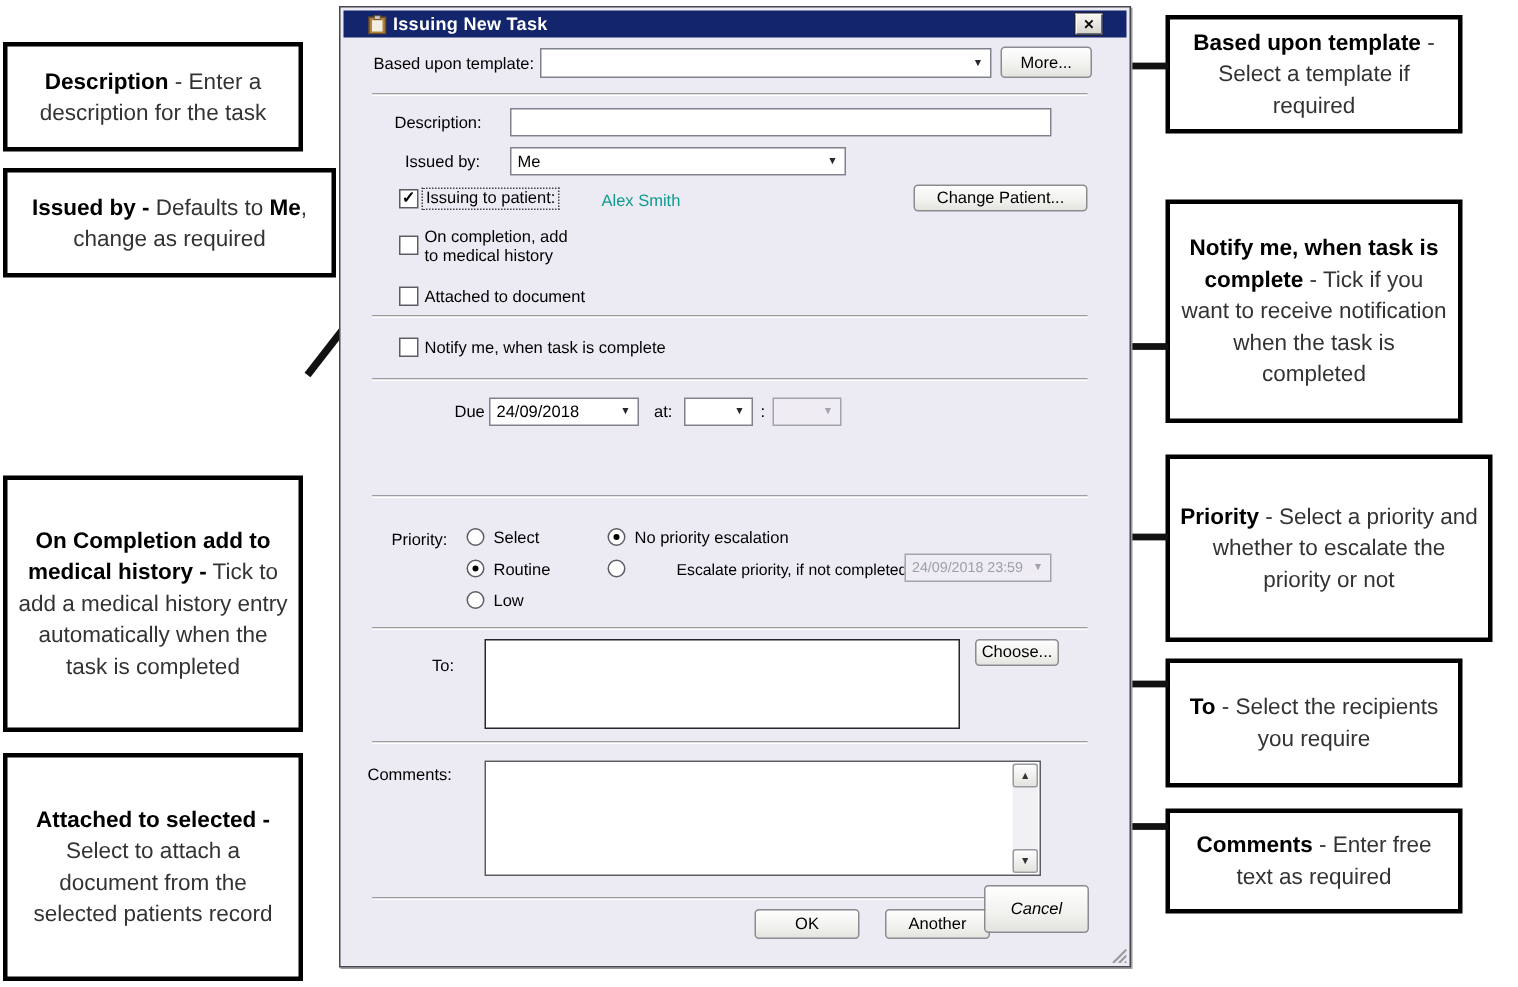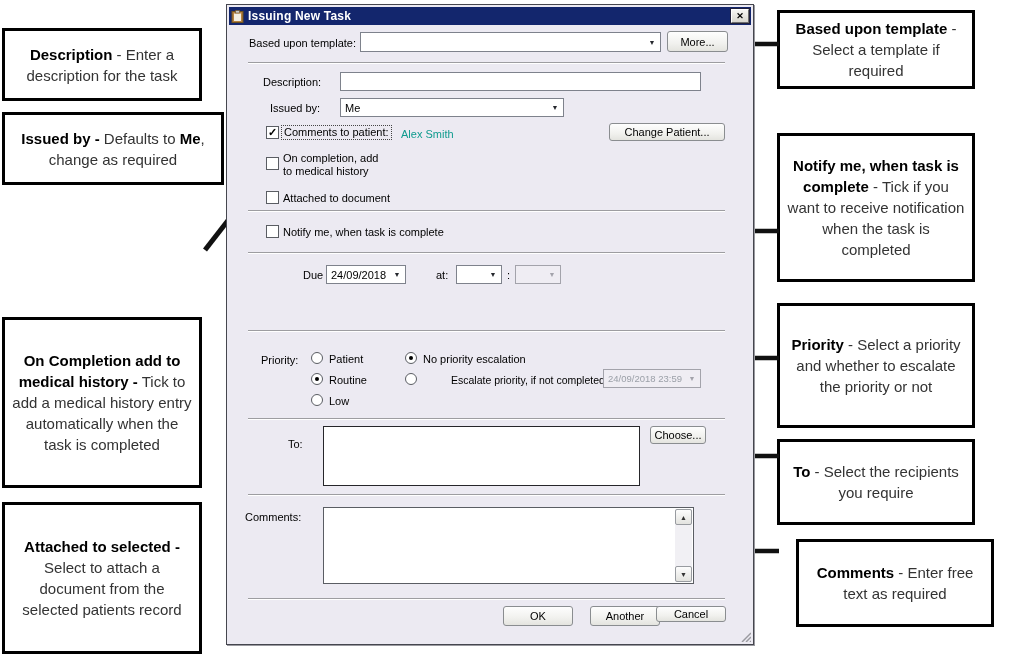--- a/index.html
+++ b/index.html
@@ -13,21 +13,21 @@
   .box b{color:#000;}
 
   
   .arrow{position:absolute;}
 
   
   .dlg{position:absolute;left:226px;top:4px;width:528px;height:641px;background:#ECEAF2;
        border:1px solid #45464e;box-sizing:border-box;font-size:11px;color:#000;
        box-shadow:1px 1px 0 #9a9aa0;}
   .tbar{position:absolute;left:2px;top:2px;right:2px;height:18px;background:#13266d;
-        display:flex;align-items:center;padding:0 2px;box-sizing:border-box;}
+        display:flex;align-items:center;padding:0 16px;box-sizing:border-box;}
   .ttl{color:#fff;font-weight:bold;font-size:12px;margin-left:4px;letter-spacing:.2px;}
   .closebtn{margin-left:auto;width:18px;height:14px;background:linear-gradient(180deg,#F7F6F3,#D8D6CE);
         border:1px solid #fff;border-right-color:#6d6d6d;border-bottom-color:#6d6d6d;
         box-shadow:0 0 0 1px #20203a;display:flex;align-items:center;justify-content:center;
         font-size:9px;font-weight:bold;color:#000;box-sizing:border-box;}
 
   .lbl{position:absolute;white-space:nowrap;line-height:13px;}
   .sep{position:absolute;left:21px;width:477px;height:0;border-top:1px solid #9D9DA1;border-bottom:1px solid #fff;}
 
   .field{position:absolute;background:#fff;border:1px solid #7e828c;box-sizing:border-box;}
@@ -79,27 +79,27 @@
   <div class="box" style="left:2px;top:502px;width:200px;height:152px;">
     <div><b>Attached to selected -</b><span> Select to attach a document from the selected patients record</span></div>
   </div>
 
   <div class="box" style="left:777px;top:10px;width:198px;height:79px;">
     <div><b>Based upon template</b><span> - Select a template if required</span></div>
   </div>
   <div class="box" style="left:777px;top:133px;width:198px;height:149px;">
     <div><b>Notify me, when task is complete</b><span> - Tick if you want to receive notification when the task is completed</span></div>
   </div>
-  <div class="box" style="left:777px;top:303px;width:198px;height:125px;">
+  <div class="box" style="left:777px;top:303px;width:218px;height:125px;">
     <div><b>Priority</b><span> - Select a priority and whether to escalate the priority or not</span></div>
   </div>
   <div class="box" style="left:777px;top:439px;width:198px;height:86px;">
     <div><b>To</b><span> - Select the recipients you require</span></div>
   </div>
-  <div class="box" style="left:796px;top:539px;width:198px;height:88px;">
+  <div class="box" style="left:777px;top:539px;width:198px;height:70px;">
     <div><b>Comments</b><span> - Enter free text as required</span></div>
   </div>
 
   <svg class="arrow" style="left:731px;top:36px;" width="48" height="16">
     <rect x="12" y="5.75" width="36" height="4.5" fill="#111"></rect>
       <polygon points="0,8 14,1 14,15" fill="#111"></polygon>
   </svg>
   <svg class="arrow" style="left:716px;top:223px;" width="63" height="16">
     <rect x="12" y="5.75" width="51" height="4.5" fill="#111"></rect>
       <polygon points="0,8 14,1 14,15" fill="#111"></polygon>
@@ -151,21 +151,21 @@
 
     <span class="lbl" style="left:43px;top:97px;">Issued by:</span>
     <div class="combo" style="left:113px;top:93px;width:224px;height:19px;">
       <span class="cval">Me</span>
       <span class="arr">▼</span>
     </div>
 
     <div class="cb on" style="left:39px;top:121px;">
       <span class="mark">✓</span>
     </div>
-    <span class="lbl focus-dotted" style="left:54px;top:120px;">Comments to patient:</span>
+    <span class="lbl focus-dotted" style="left:54px;top:120px;">Issuing to patient:</span>
     <span class="lbl" style="left:174px;top:123px;color:#0f9b8e;">Alex Smith</span>
     <div class="btn" style="left:382px;top:118px;width:116px;height:18px;">Change Patient...</div>
 
     <div class="cb" style="left:39px;top:152px;">
       
     </div>
     <div class="lbl" style="left:56px;top:147px;">
       <div>On completion, add</div>
       <div>to medical history</div>
     </div>
@@ -178,41 +178,41 @@
     <div class="sep" style="top:205px;"></div>
 
     <div class="cb" style="left:39px;top:220px;">
       
     </div>
     <span class="lbl" style="left:56px;top:221px;">Notify me, when task is complete</span>
 
     <div class="sep" style="top:247px;"></div>
 
     <span class="lbl" style="left:76px;top:264px;">Due</span>
-    <div class="combo" style="left:99px;top:260px;width:80px;height:19px;">
+    <div class="combo" style="left:99px;top:260px;width:100px;height:19px;">
       <span class="cval">24/09/2018</span>
       <span class="arr">▼</span>
     </div>
     <span class="lbl" style="left:209px;top:264px;">at:</span>
     <div class="combo" style="left:229px;top:260px;width:46px;height:19px;">
       <span class="cval"></span>
       <span class="arr">▼</span>
     </div>
     <span class="lbl" style="left:280px;top:264px;">:</span>
     <div class="combo disabled" style="left:288px;top:260px;width:46px;height:19px;">
       <span class="cval"></span>
       <span class="arr">▼</span>
     </div>
 
     <div class="sep" style="top:325px;"></div>
 
     <span class="lbl" style="left:34px;top:349px;">Priority:</span>
 
     <div class="radio" style="left:84px;top:347px;"></div>
-    <span class="lbl" style="left:102px;top:348px;">Patient</span>
+    <span class="lbl" style="left:102px;top:348px;">Select</span>
     <div class="radio on" style="left:84px;top:368px;">
         <div class="dot"></div>
       </div>
     <span class="lbl" style="left:102px;top:369px;">Routine</span>
     <div class="radio" style="left:84px;top:389px;"></div>
     <span class="lbl" style="left:102px;top:390px;">Low</span>
 
     <div class="radio on" style="left:178px;top:347px;">
         <div class="dot"></div>
       </div>
@@ -242,21 +242,21 @@
         <div class="sbtn" style="bottom:0;">
             <span>▼</span>
           </div>
       </div>
     </div>
 
     <div class="sep" style="top:593px;"></div>
 
     <div class="btn" style="left:276px;top:601px;width:70px;height:20px;">OK</div>
     <div class="btn" style="left:353px;top:601px;width:70px;height:20px;margin-left:10px;">Another</div>
-    <div class="btn" style="left:429px;top:601px;width:70px;height:16px;">Cancel</div>
+    <div class="btn" style="left:429px;top:585px;width:70px;height:32px;font-style:italic;">Cancel</div>
 
     <svg style="position:absolute;right:2px;bottom:2px;" width="13" height="13">
       <line x1="4" y1="13" x2="13" y2="4" stroke="#9a9aa0" stroke-width="1.5"></line>
       <line x1="8" y1="13" x2="13" y2="8" stroke="#9a9aa0" stroke-width="1.5"></line>
       <line x1="12" y1="13" x2="13" y2="12" stroke="#9a9aa0" stroke-width="1.5"></line>
     </svg>
   </div>
 
 </div>
 

